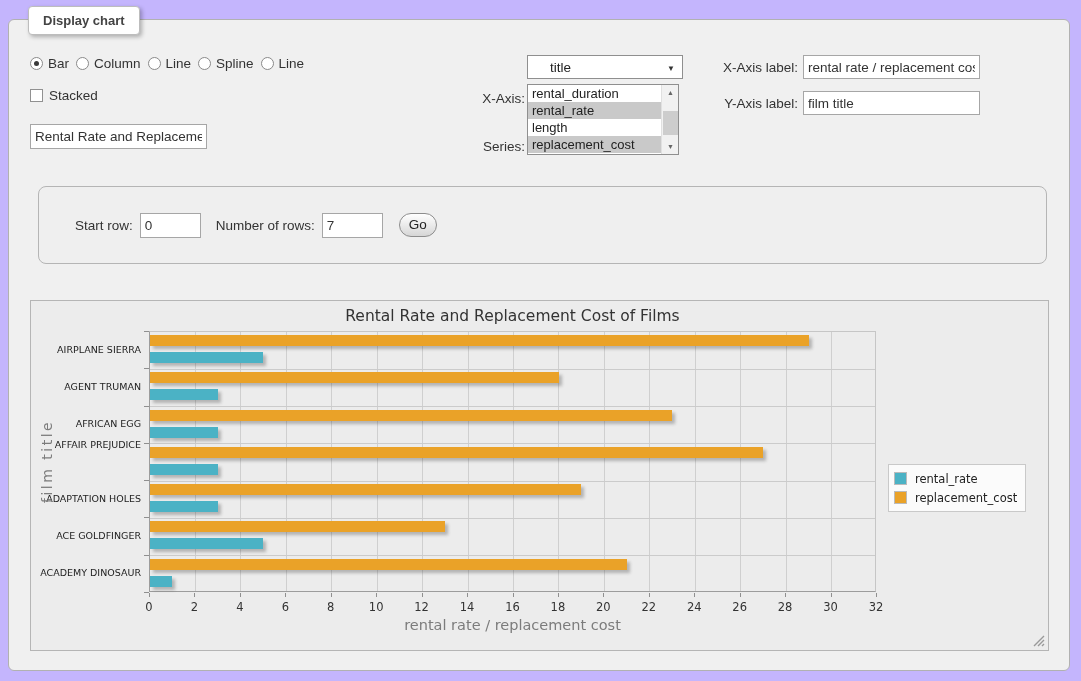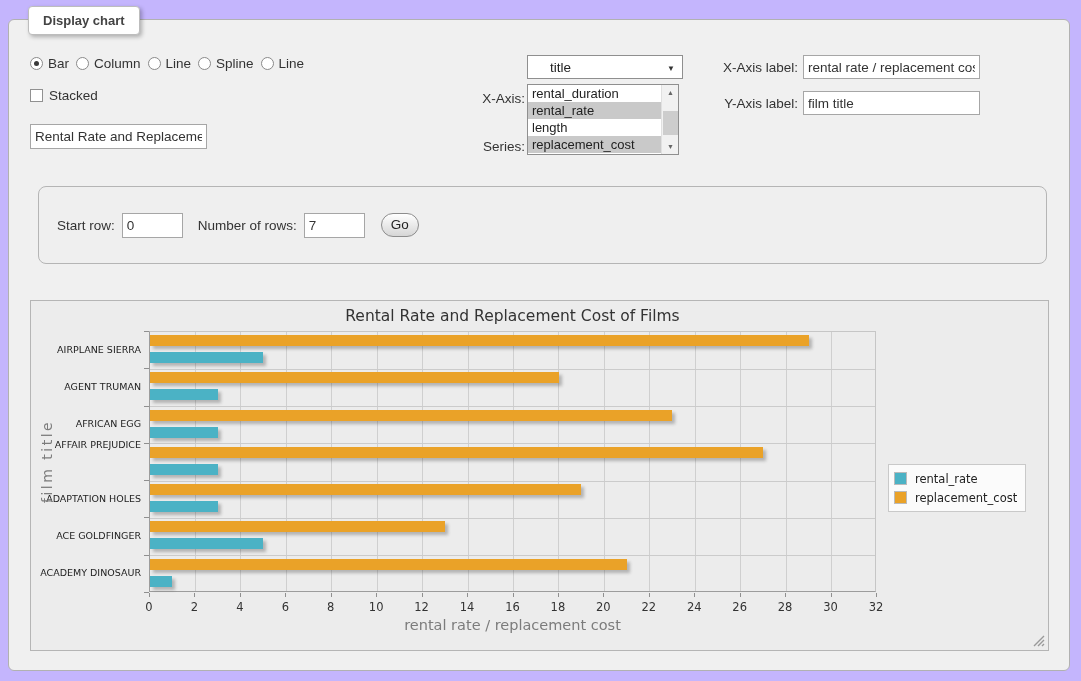--- a/index.html
+++ b/index.html
@@ -53,21 +53,21 @@
     text-align:center; font-size:7px; color:#666; line-height:15px; }
   .lb-arrow.up { top:0; } .lb-arrow.down { bottom:0; }
   .lb-thumb { position:absolute; left:1px; top:26px; width:15px; height:24px; background:#cdcdcd; }
 
   #x-axis-title-input { position:absolute; left:803px; top:55px; width:177px; height:24px; }
   #y-axis-title-input { position:absolute; left:803px; top:91px; width:177px; height:24px; }
 
   
   #rows-panel { position:absolute; left:38px; top:186px; width:1009px; height:78px;
     background:#efefef; border:1px solid #b5b5b5; border-radius:8px;
-    display:flex; align-items:center; padding-left:18px; }
+    display:flex; align-items:center; padding-left:36px; }
   #rows-panel .txt-input { height:25px; }
   #start-row-input { width:61px; margin-left:7px; }
   #num-rows-input  { width:61px; margin-left:7px; }
   #num-rows-label  { margin-left:15px; }
   #go-button { margin-left:16px; width:38px; height:24px; border-radius:12px;
     border:1px solid #8d8d8d; background:linear-gradient(#ffffff,#d6d6d6);
     font-family:"Liberation Sans",sans-serif; font-size:13.5px; color:#222; text-align:center;
     line-height:22px; cursor:pointer; }
 
   

